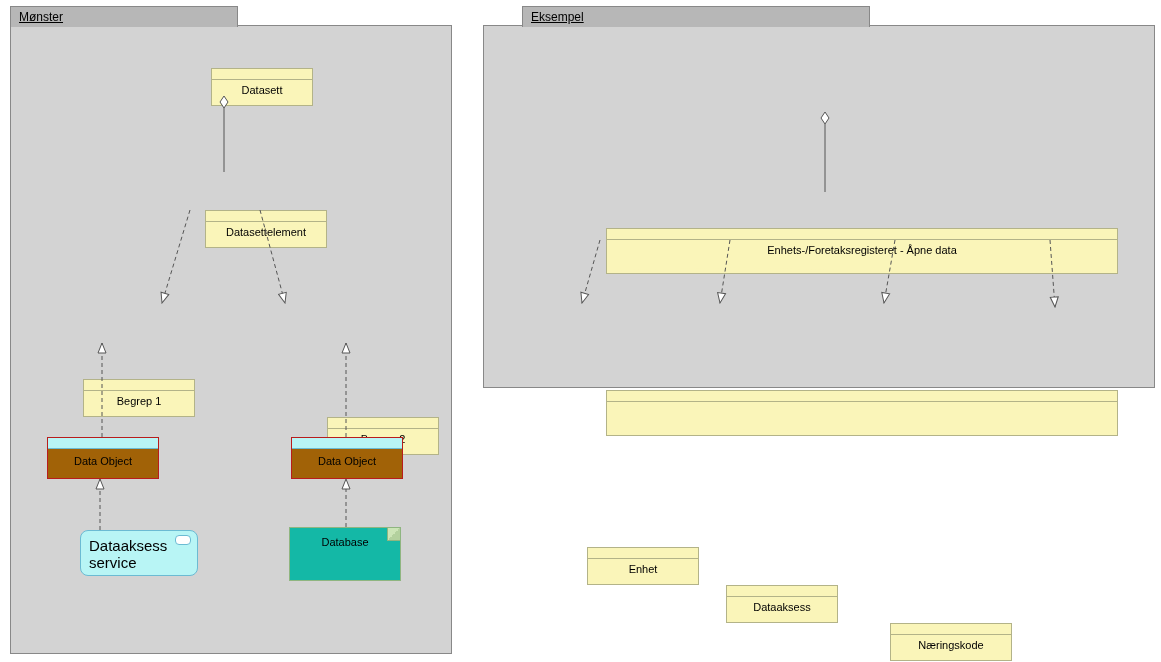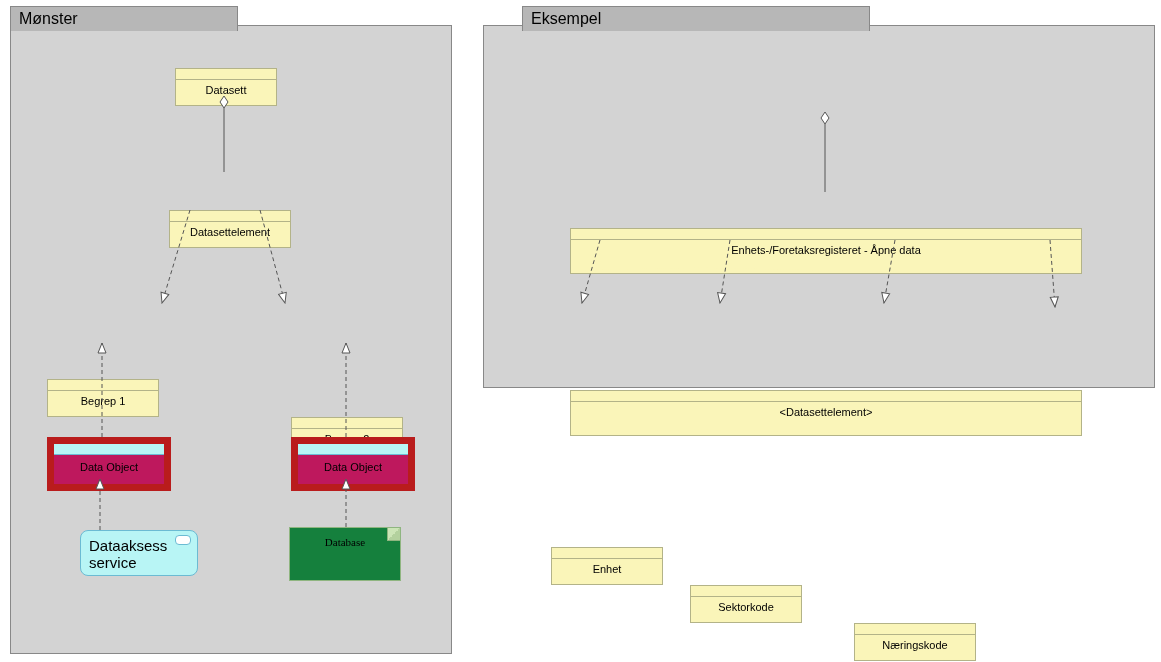--- a/index.html
+++ b/index.html
@@ -19,26 +19,28 @@
     border: 1px solid #888;
   }
   .group-title {
     position: absolute;
     top: -20px;
     left: -1px;
     background: #b7b7b7;
     border: 1px solid #888;
     border-bottom: none;
     padding: 3px 8px;
-    font-size: 16px;
+    font-size: 12px;
+    text-decoration: underline;
   }
   .note {
     position: absolute;
     background: #faf5b9;
     border: 1px solid #b3b388;
+    margin-left: 36px;
   }
   .note-header {
     height: 10px;
     border-bottom: 1px solid #b3b388;
     background: #faf5b9;
   }
   .note-body {
     text-align: center;
     padding: 4px 2px;
     font-size: 11px;
@@ -52,22 +54,22 @@
     left: 0;
     bottom: -1px;
     width: 100%;
     height: 8px;
     background: #faf5b9;
     clip-path: polygon(0 60%, 25% 30%, 50% 60%, 75% 90%, 100% 60%, 100% 100%, 0 100%);
     border-bottom: 1px solid #b3b388;
   }
   .data-obj {
     position: absolute;
-    background: #be185d;
-    border: 7px solid #b91c1c;
+    background: #a16207;
+    border: 1px solid #b91c1c;
   }
   .data-obj-header {
     height: 10px;
     border-bottom: 1px solid #6bbbd3;
     background: #b8f5f5;
   }
   .data-obj-body {
     text-align: center;
     padding: 6px 2px;
     font-size: 11px;
@@ -86,26 +88,25 @@
     top: 4px;
     right: 6px;
     width: 14px;
     height: 8px;
     border: 1px solid #6bbbd3;
     border-radius: 4px;
     background: #fff;
   }
   .artifact {
     position: absolute;
-    background: #15803d;
+    background: #14b8a6;
     border: 1px solid #8fb580;
     font-size: 11px;
     text-align: center;
     padding-top: 8px;
-    font-family: Liberation Serif, serif;
   }
   .artifact-corner {
     position: absolute;
     top: 0;
     right: 0;
     width: 12px;
     height: 12px;
     background: linear-gradient(135deg, #cce5b7 50%, #b3d19e 50%);
     border-left: 1px solid #8fb580;
     border-bottom: 1px solid #8fb580;
@@ -168,31 +169,30 @@
   <div class="artifact-corner"></div>
 </div>
 
 <div class="note note-wave" style="left:570px; top:76px; width:510px; height:44px;">
   <div class="note-header"></div>
   <div class="note-body">Enhets-/Foretaksregisteret - Åpne data</div>
 </div>
 
 <div class="note note-wave" style="left:570px; top:192px; width:510px; height:44px;">
   <div class="note-header"></div>
-  <div class="note-body">&lt;Datasettelement&gt;</div>
 </div>
 
 <div class="note note-wave" style="left:551px; top:303px; width:110px; height:36px;">
   <div class="note-header"></div>
   <div class="note-body">Enhet</div>
 </div>
 
 <div class="note note-wave" style="left:690px; top:303px; width:110px; height:36px;">
   <div class="note-header"></div>
-  <div class="note-body">Sektorkode</div>
+  <div class="note-body">Dataaksess</div>
 </div>
 
 <div class="note note-wave" style="left:854px; top:303px; width:120px; height:36px;">
   <div class="note-header"></div>
   <div class="note-body">Næringskode</div>
 </div>
 
 <svg class="conn" width="1161" height="662">
   <defs>
     <marker id="diamond" markerWidth="14" markerHeight="10" refX="1" refY="5" orient="auto">

